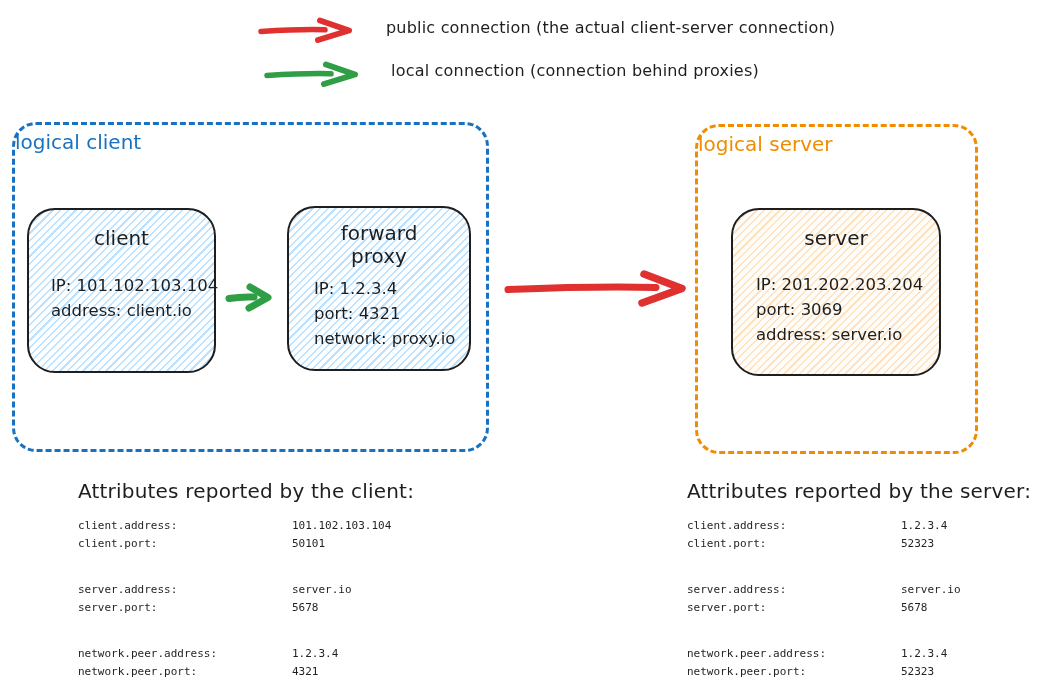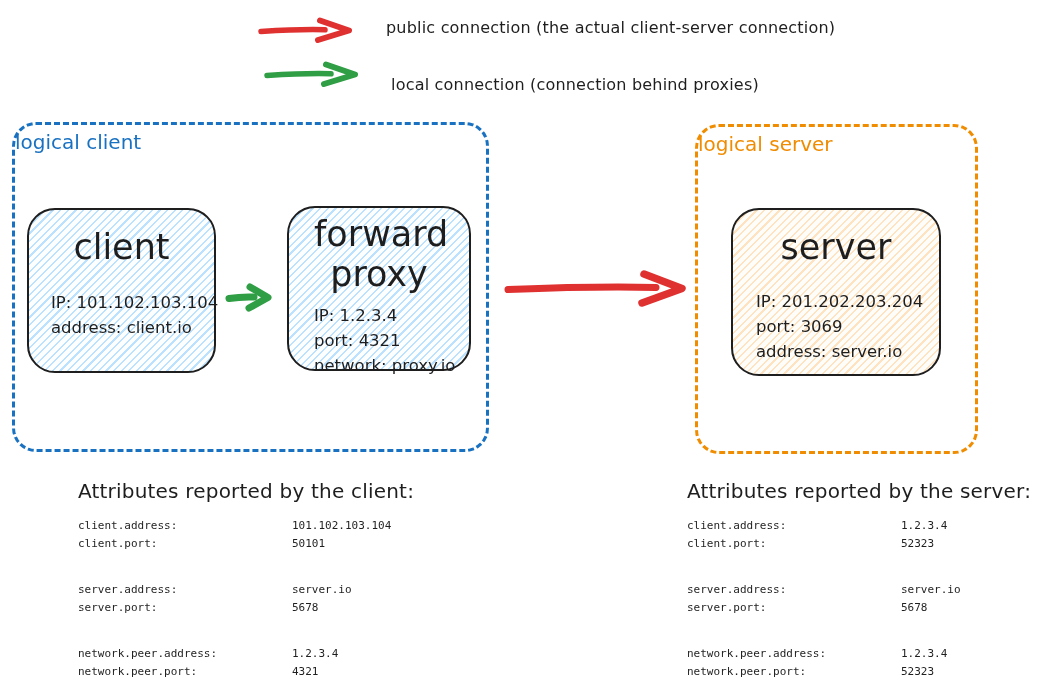--- a/index.html
+++ b/index.html
@@ -56,21 +56,21 @@
   }
   .node.peach {
     background-color: #fffdf9;
     background-image: repeating-linear-gradient(
       135deg,
       rgba(255, 216, 168, 0.7) 0px, rgba(255, 216, 168, 0.7) 1.6px,
       transparent 1.6px, transparent 5.4px);
   }
   .node-title {
     text-align: center;
-    font-size: 35px;
+    font-size: 20px;
     line-height: 1.15;
     color: var(--ink);
     margin: 0 auto;
   }
   .node-lines {
     font-size: 16.5px;
     line-height: 25px;
     color: var(--ink);
     white-space: nowrap;
   }
@@ -107,21 +107,21 @@
   </svg>
 </div>
 <div class="abs legend-label" style="left:386px; top:18px;">public connection (the actual client-server connection)</div>
 
 <div class="abs" style="left:263px; top:60px;">
   <svg class="arrow green" width="100" height="28" viewBox="0 0 100 28" fill="none" stroke="currentColor">
     <path d="M4 15.5 Q 45 13 68 13.8" stroke-width="5.5" stroke-linecap="round"></path>
     <path d="M63 4.5 L92 14.5 L61 24" stroke-width="6" stroke-linecap="round" stroke-linejoin="round"></path>
   </svg>
 </div>
-<div class="abs legend-label" style="left:391px; top:75px;">local connection (connection behind proxies)</div>
+<div class="abs legend-label" style="left:391px; top:61px;">local connection (connection behind proxies)</div>
 
 <div class="abs logical-box" style="left:12px; top:122px; width:477px; height:330px;">
   <div class="logical-label">logical client</div>
 </div>
 
 <div class="abs node" style="left:27px; top:208px; width:189px; height:165px;">
   <div class="node-title" style="margin-top:17px;">client</div>
   <div class="node-lines" style="margin:23px 0 0 22px;">
     <div>IP: 101.102.103.104</div>
     <div>address: client.io</div>
@@ -129,21 +129,21 @@
 </div>
 
 <div class="abs" style="left:225px; top:281px;">
   <svg class="arrow green" width="50" height="32" viewBox="0 0 50 32" fill="none" stroke="currentColor">
     <path d="M4 17.5 Q 16 15.5 29 16" stroke-width="7" stroke-linecap="round"></path>
     <path d="M25 6 L43 16.5 L24 27" stroke-width="7" stroke-linecap="round" stroke-linejoin="round"></path>
   </svg>
 </div>
 
 <div class="abs node" style="left:287px; top:206px; width:184px; height:165px;">
-  <div class="node-title" style="margin-top:6px; width:130px;">forward proxy</div>
+  <div class="node-title" style="margin-top:14px; width:130px;">forward proxy</div>
   <div class="node-lines" style="margin:8px 0 0 25px;">
     <div>IP: 1.2.3.4</div>
     <div>port: 4321</div>
     <div>network: proxy.io</div>
   </div>
 </div>
 
 <div class="abs" style="left:503px; top:268px;">
   <svg class="arrow red" width="190" height="40" viewBox="0 0 190 40" fill="none" stroke="currentColor">
     <path d="M5 21.5 Q 95 18 153 19.5" stroke-width="7" stroke-linecap="round"></path>

